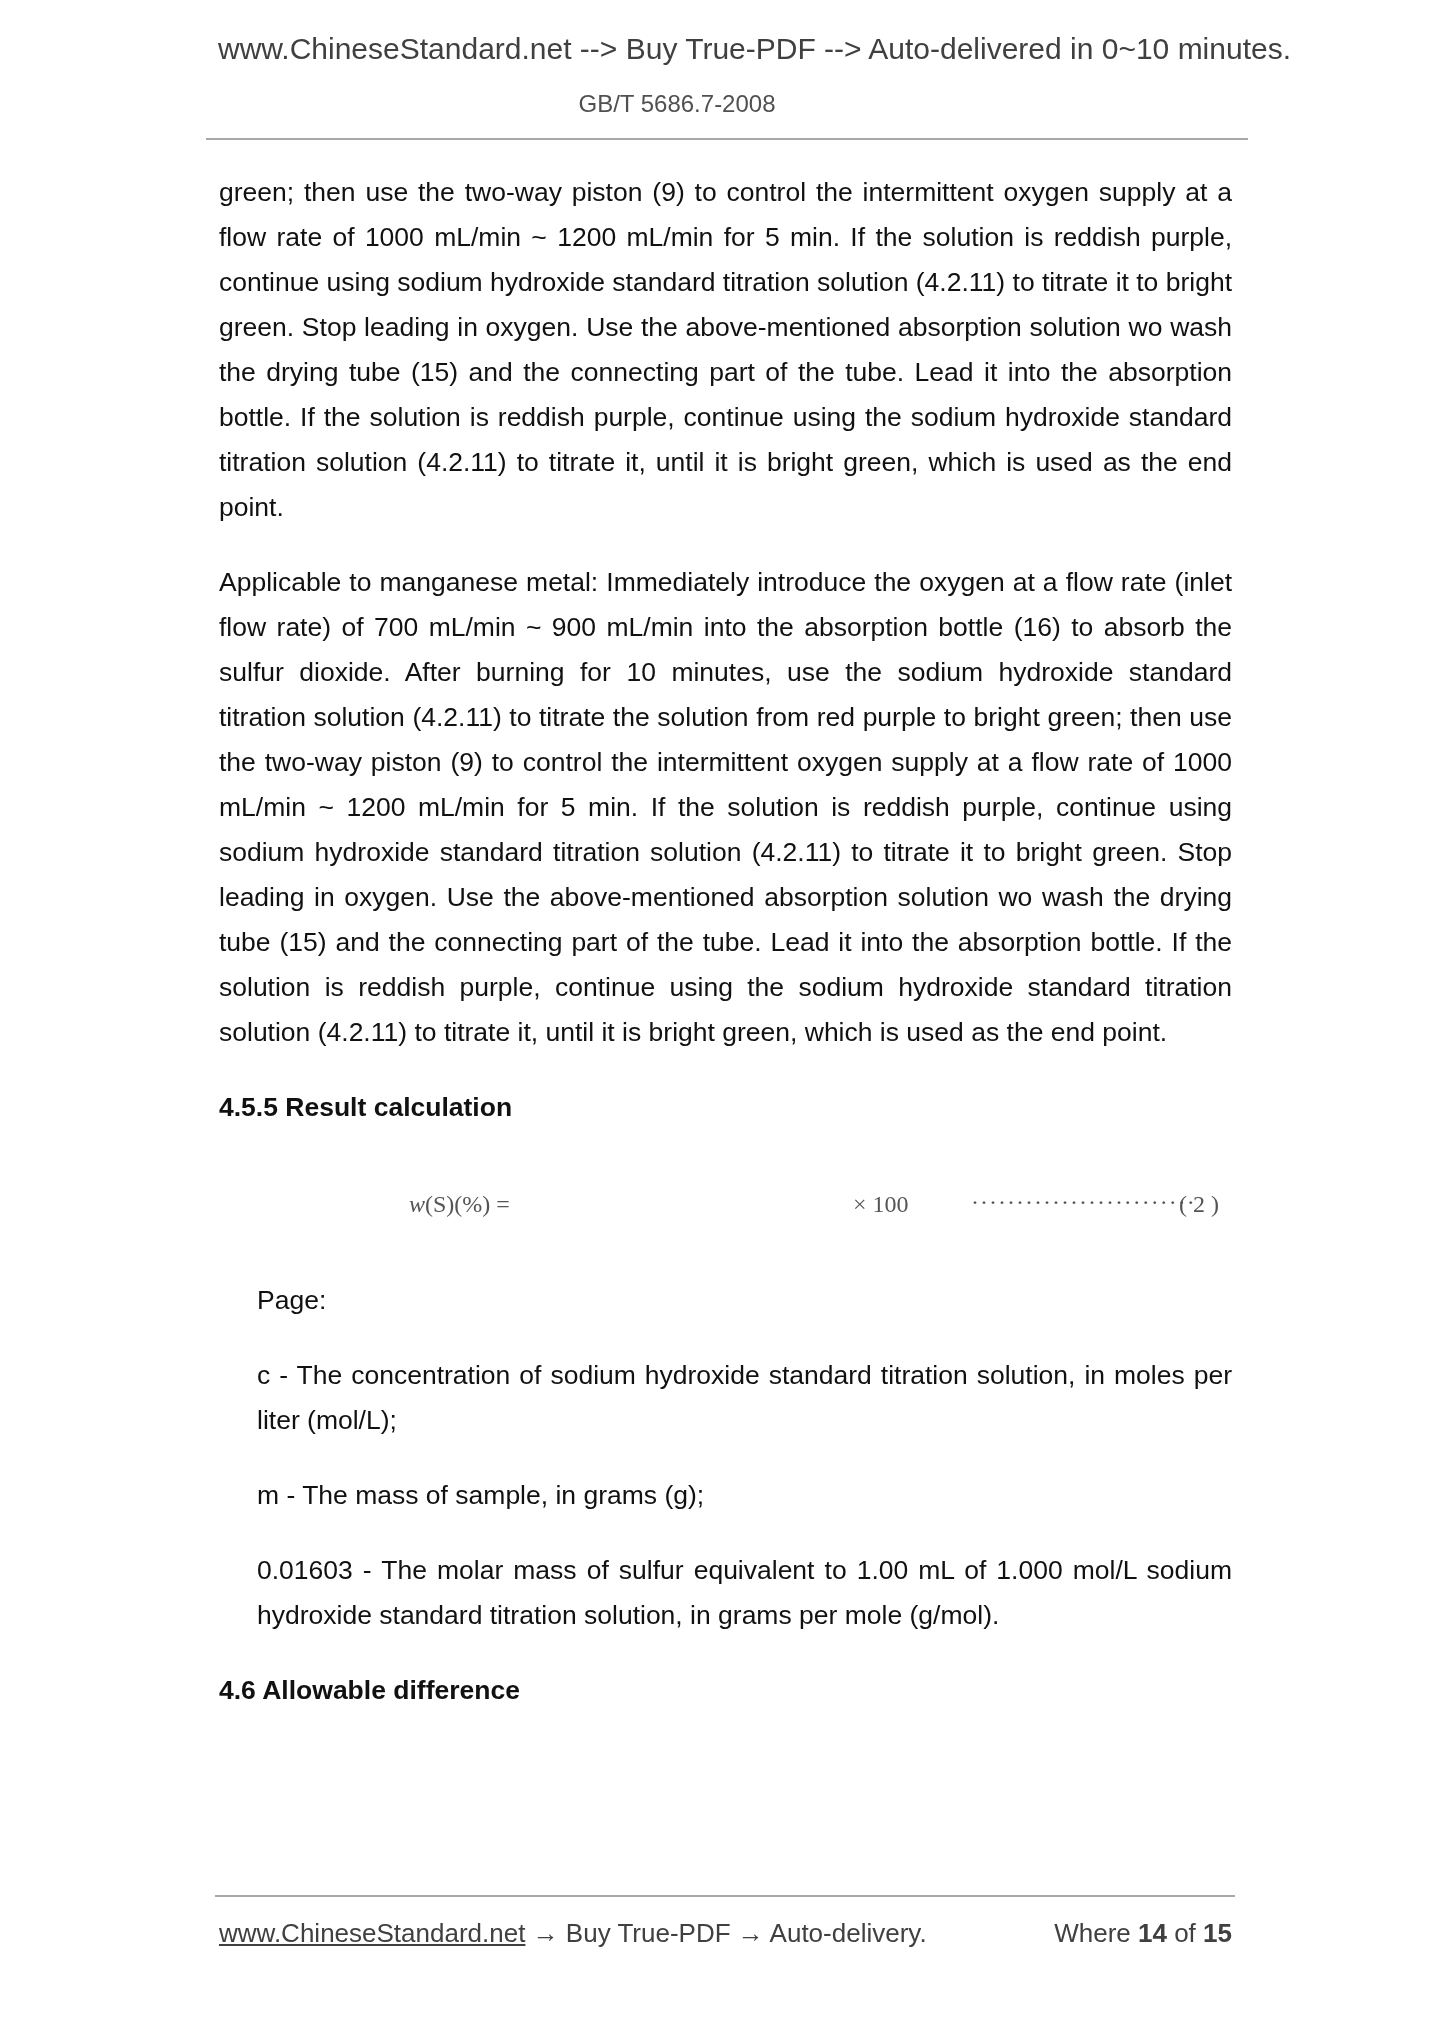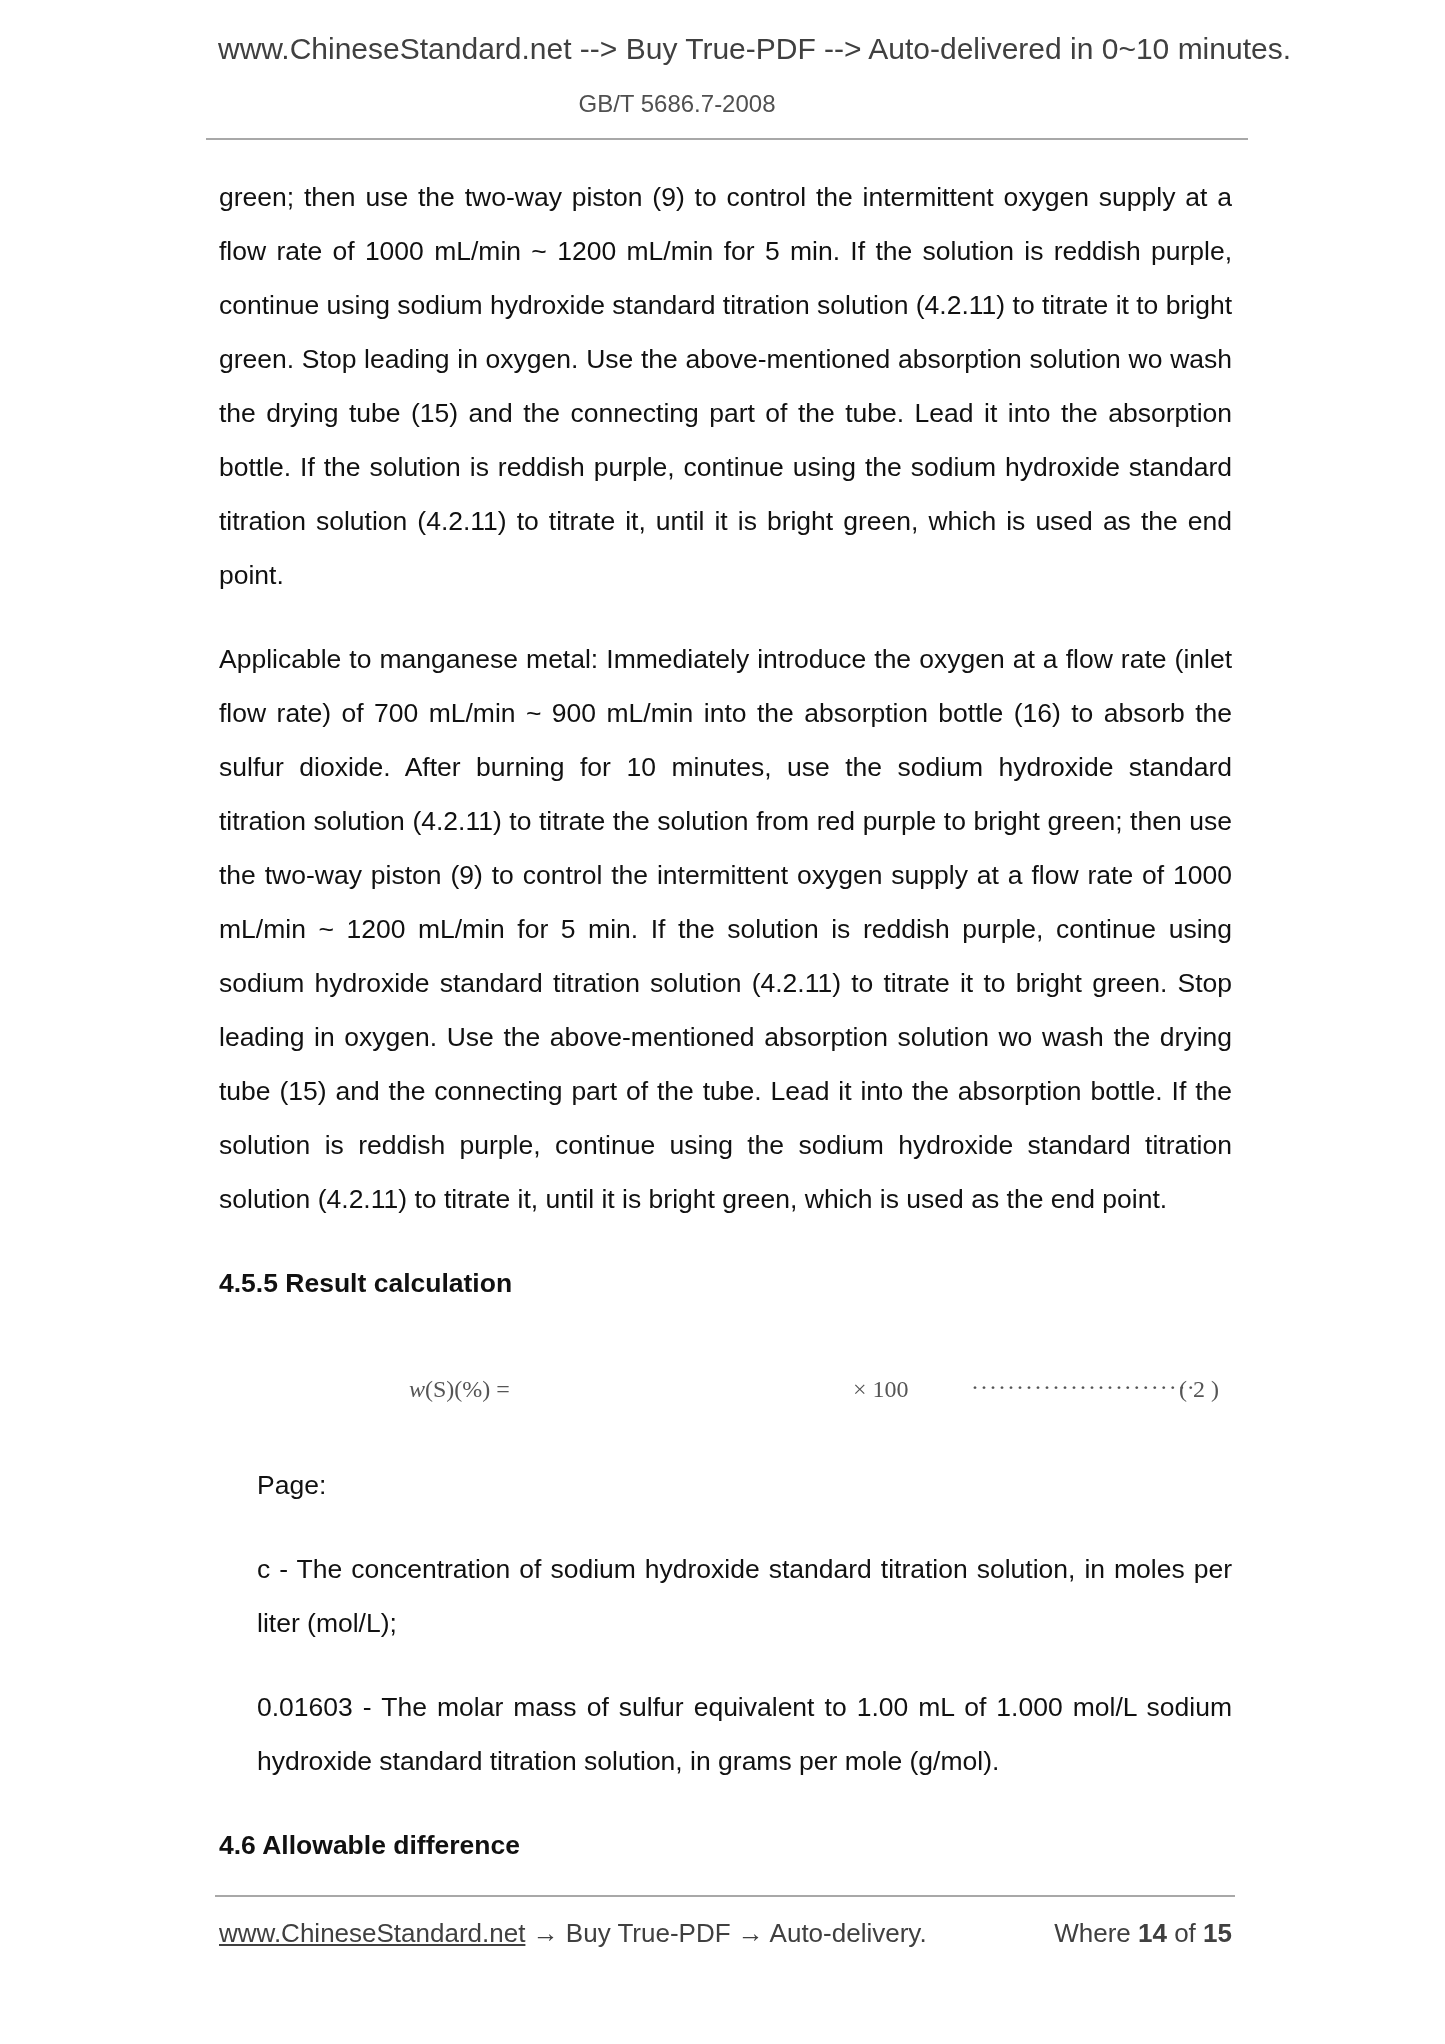--- a/index.html
+++ b/index.html
@@ -13,21 +13,21 @@
   }
   .hdr-std {
     position: absolute; top: 90px; left: 0; width: 1354px; text-align: center;
     font-size: 24px; color: #505050;
   }
   .hdr-rule {
     position: absolute; top: 138px; left: 206px; width: 1042px; height: 2px; background: #a8a8a8;
   }
   .content {
     position: absolute; top: 170px; left: 219px; width: 1013px;
-    font-size: 26.5px; line-height: 54px; color: #111;
+    font-size: 26.5px; line-height: 45px; color: #111;
   }
   .para { text-align: justify; margin: 0 0 30px 0; }
   .heading { font-weight: bold; margin: 0 0 30px 0; font-size: 26.5px; }
   .formula {
     position: relative; height: 90px; margin: 4px 0 28px 0;
     font-family: "Liberation Serif", serif; color: #555; font-size: 24px;
   }
   .f-lhs { position: absolute; left: 190px; top: 22px; }
   .f-lhs i { font-style: italic; }
   .f-frac { position: absolute; left: 338px; top: 0px; text-align: center; width: 292px; }
@@ -67,20 +67,21 @@
   <div class="formula">
     <span class="f-lhs"><i>w</i><span>(S)(%) =</span></span>
     <span class="f-times">× 100</span>
     <span class="f-dots">·························</span>
     <span class="f-eqno">( 2 )</span>
   </div>
 
   <div class="where-block">
     <p class="where-item">Page:</p>
     <p class="where-item"><span>c</span><span> - The concentration of sodium hydroxide standard titration solution, in moles per liter (mol/L);</span></p>
+    <p class="where-item"><span>m</span><span> - The mass of sample, in grams (g);</span></p>
     <p class="where-item"><span>0.01603</span><span> - The molar mass of sulfur equivalent to 1.00 mL of 1.000 mol/L sodium hydroxide standard titration solution, in grams per mole (g/mol).</span></p>
   </div>
 
   <div class="heading">4.6 Allowable difference</div>
 </div>
 
 <div class="ftr-rule"></div>
 <div class="ftr">
   <span class="ftr-link">www.ChineseStandard.net</span><span> → Buy True-PDF → Auto-delivery.</span>
   <span class="ftr-page"><span>Where </span><b>14</b><span> of </span><b>15</b></span>

